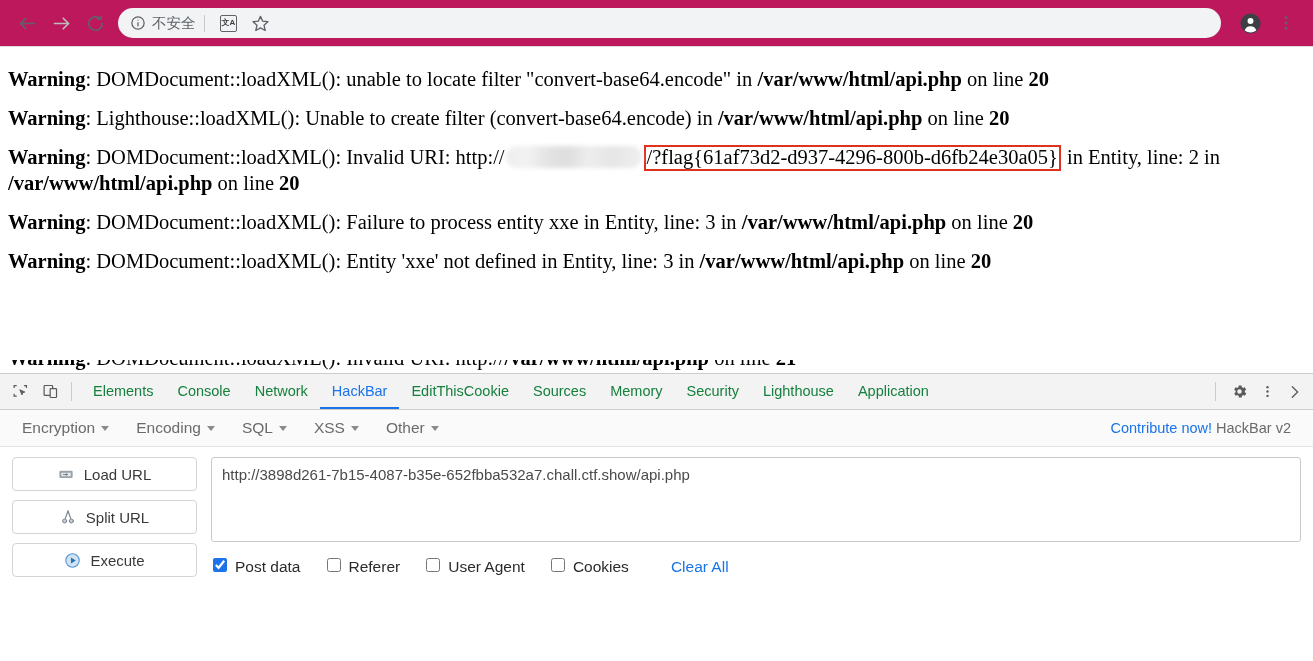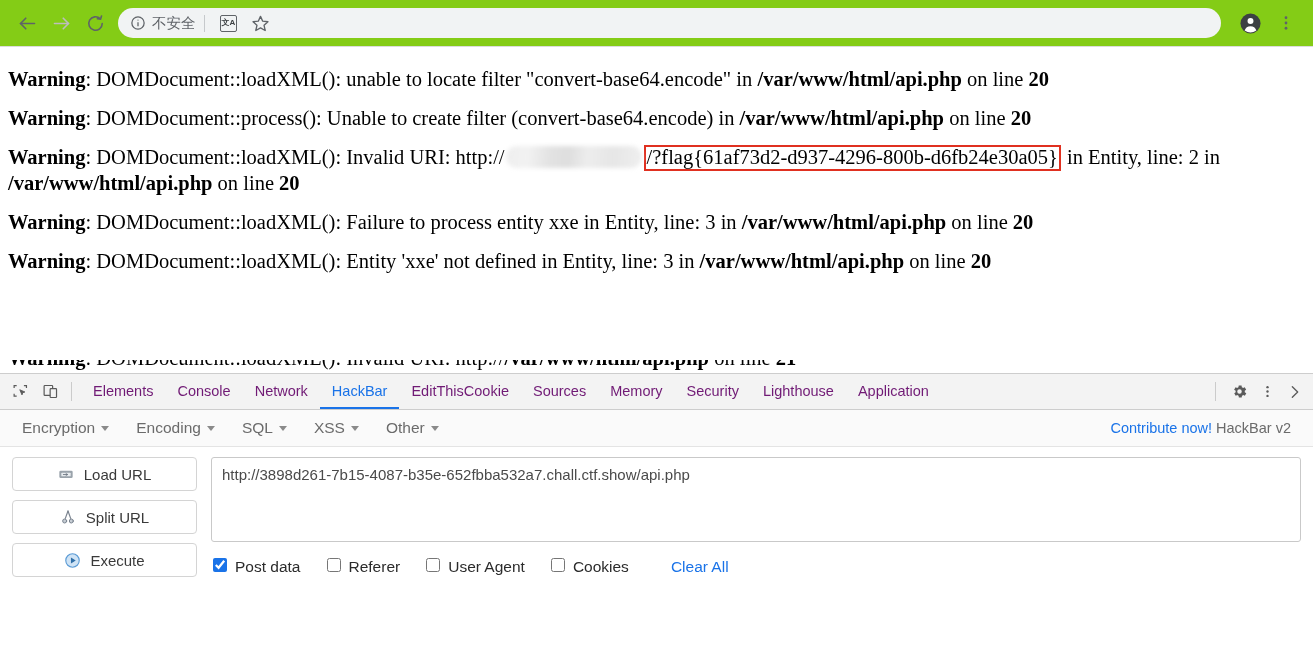--- a/index.html
+++ b/index.html
@@ -7,21 +7,21 @@
     margin: 0; padding: 0;
     width: 1313px; height: 661px;
     overflow: hidden;
     background: #ffffff;
     font-family: "Liberation Sans", sans-serif;
   }
 
   
   .browser-bar {
     height: 47px;
-    background: #84cc16;
+    background: #be185d;
     display: flex;
     align-items: center;
     padding: 0 10px;
     border-bottom: 1px solid #dcdcdc;
   }
   .nav-btn {
     width: 34px; height: 34px;
     display: flex; align-items: center; justify-content: center;
     color: #5f6368;
     flex: 0 0 auto;
@@ -163,21 +163,21 @@
   .dt-divider {
     width: 1px;
     background: #cbcbcb;
     margin: 8px 9px 8px 6px;
     flex: 0 0 auto;
   }
   .dt-tab {
     display: flex; align-items: center;
     padding: 0 12px;
     font-size: 14.5px;
-    color: #701a75;
+    color: #15803d;
     cursor: pointer;
     white-space: nowrap;
     border-bottom: 2px solid transparent;
   }
   .dt-tab.active {
     color: #1a73e8;
     border-bottom-color: #1a73e8;
   }
   .dt-spacer { flex: 1 1 auto; }
   .dt-right { display: flex; align-items: center; padding-right: 4px; }
@@ -363,21 +363,21 @@
   </div>
 </div>
 
 <div class="page-content">
 
   <p class="warning-line">
     <b>Warning</b><span>: DOMDocument::loadXML(): unable to locate filter "convert-base64.encode" in </span><b>/var/www/html/api.php</b><span> on line </span><b>20</b>
   </p>
 
   <p class="warning-line">
-    <b>Warning</b><span>: DOMDocument::process(): Unable to create filter (convert-base64.encode) in </span><b>/var/www/html/api.php</b><span> on line </span><b>20</b>
+    <b>Warning</b><span>: Lighthouse::loadXML(): Unable to create filter (convert-base64.encode) in </span><b>/var/www/html/api.php</b><span> on line </span><b>20</b>
   </p>
 
   <p class="warning-line">
     <b>Warning</b><span>: DOMDocument::loadXML(): Invalid URI: http://</span><span class="redact"></span><span class="flag-box">/?flag{61af73d2-d937-4296-800b-d6fb24e30a05}</span><span> in Entity, line: 2 in </span><b>/var/www/html/api.php</b><span> on line </span><b>20</b>
   </p>
 
   <p class="warning-line">
     <b>Warning</b><span>: DOMDocument::loadXML(): Failure to process entity xxe in Entity, line: 3 in </span><b>/var/www/html/api.php</b><span> on line </span><b>20</b>
   </p>
 

